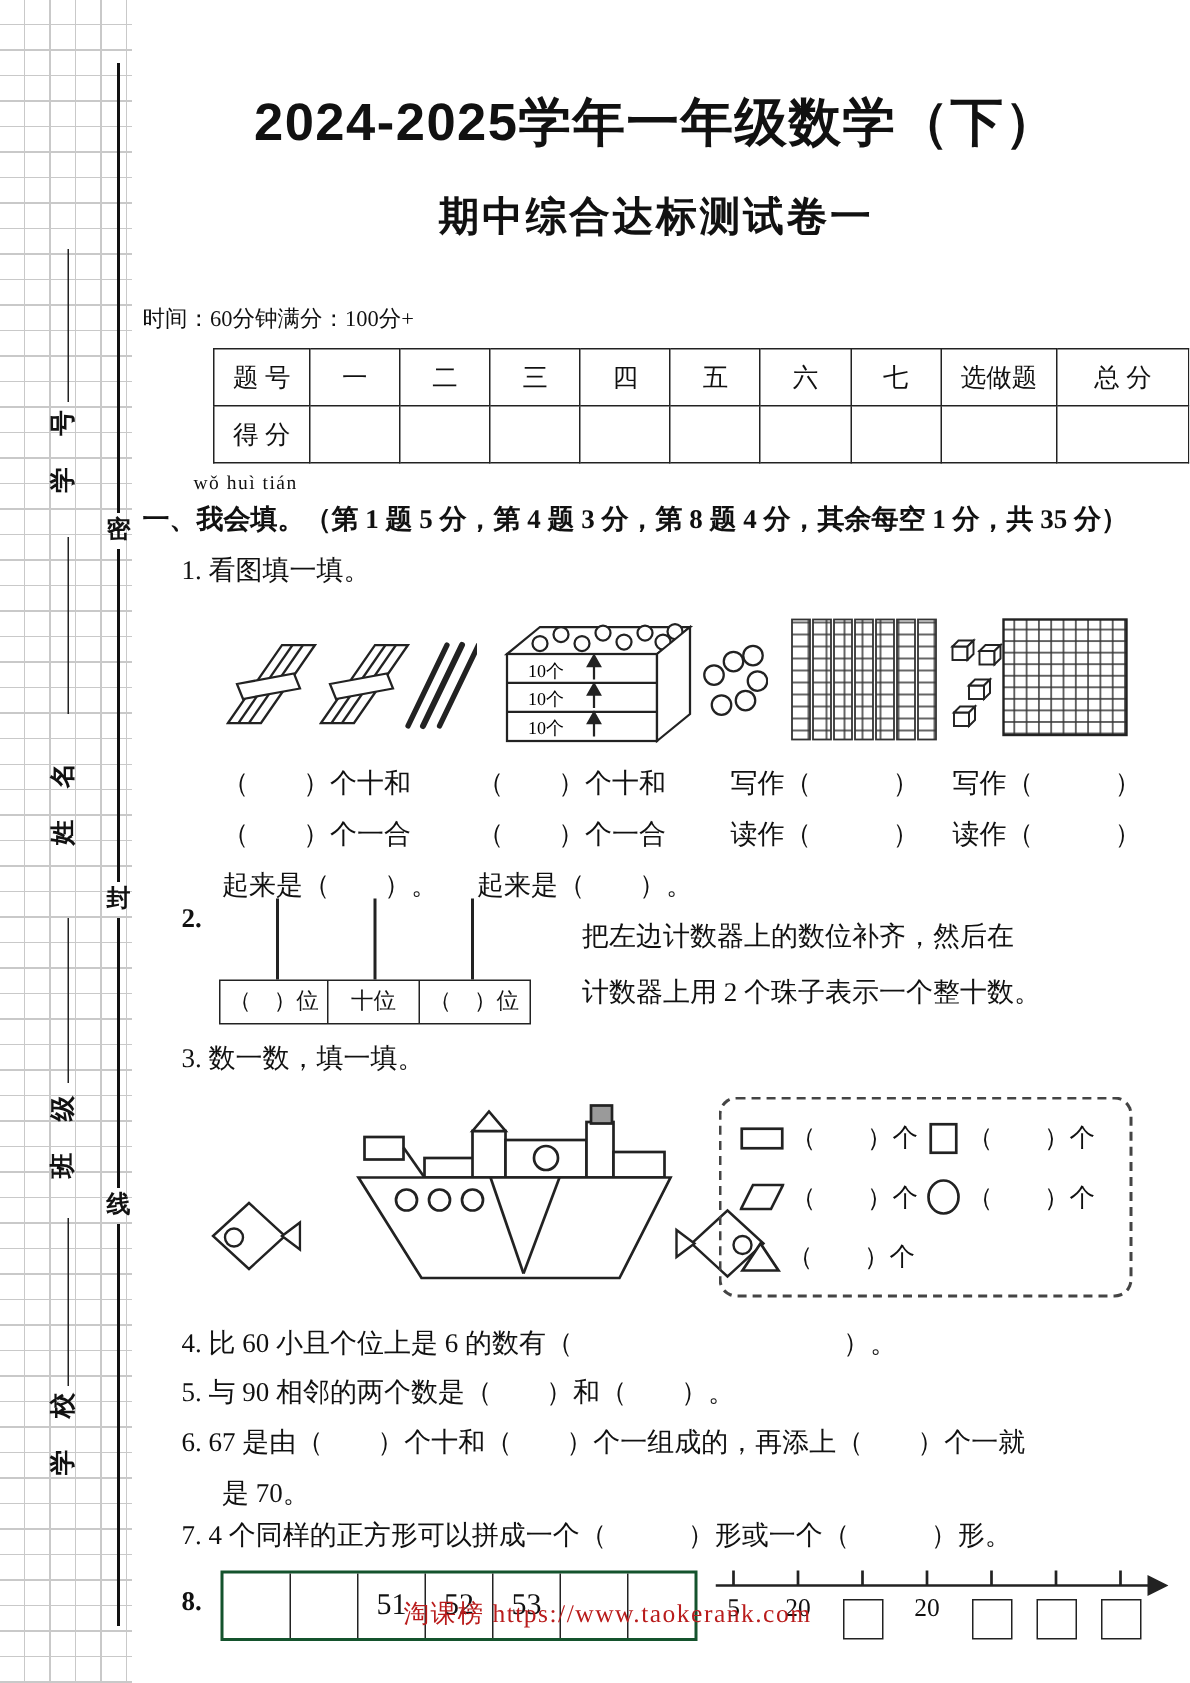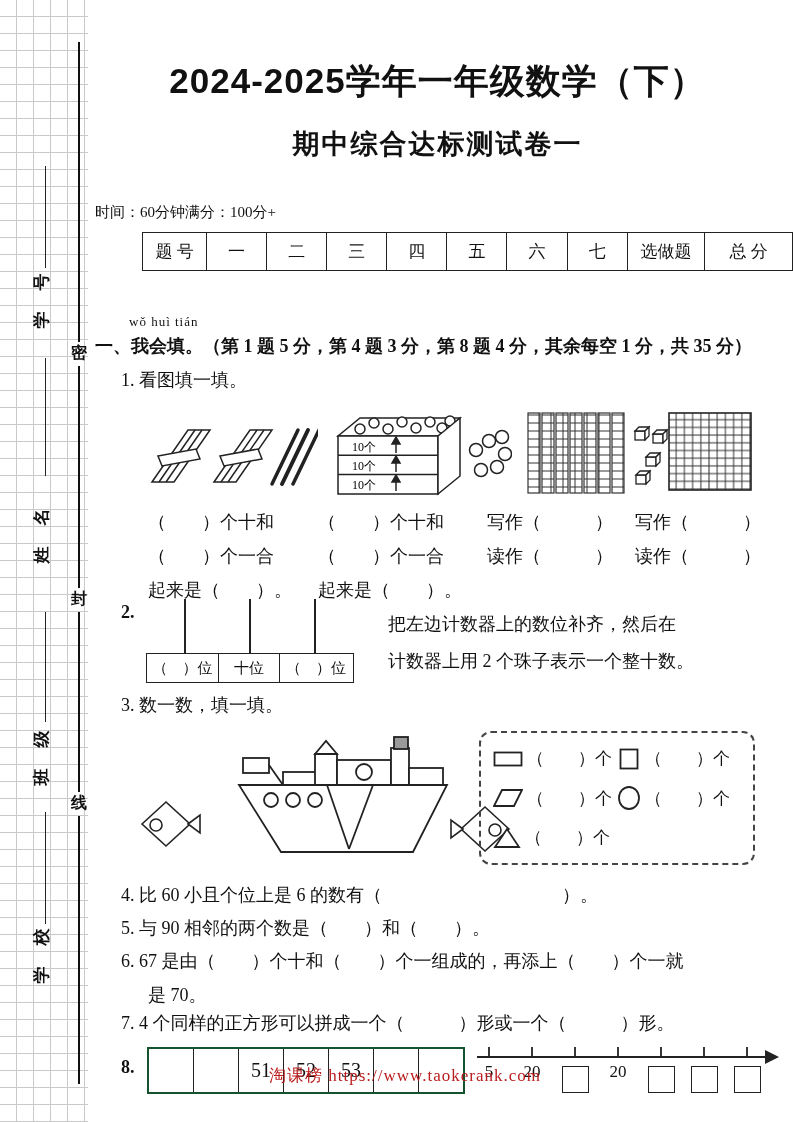--- a/index.html
+++ b/index.html
@@ -92,20 +92,32 @@
       <td style="width:64px">题 号</td>
       <td style="width:60px">一</td>
       <td style="width:60px">二</td>
       <td style="width:60px">三</td>
       <td style="width:60px">四</td>
       <td style="width:60px">五</td>
       <td style="width:60px">六</td>
       <td style="width:60px">七</td>
       <td style="width:78px">选做题</td>
       <td style="width:88px">总 分</td>
+    </tr>
+    <tr>
+      <td>得 分</td>
+      <td></td>
+          <td></td>
+      <td></td>
+          <td></td>
+      <td></td>
+          <td></td>
+      <td></td>
+          <td></td>
+      <td></td>
     </tr>
   </tbody>
     </table>
 
   <div class="pinyin">wǒ huì tián</div>
   <div class="heading">一、我会填。（第 1 题 5 分，第 4 题 3 分，第 8 题 4 分，其余每空 1 分，共 35 分）</div>
 
   <div class="q" style="left:121px;top:368px">1. 看图填一填。</div>
 
   <svg class="art" style="left:146px;top:416px" width="172" height="82" viewBox="0 0 172 82">

